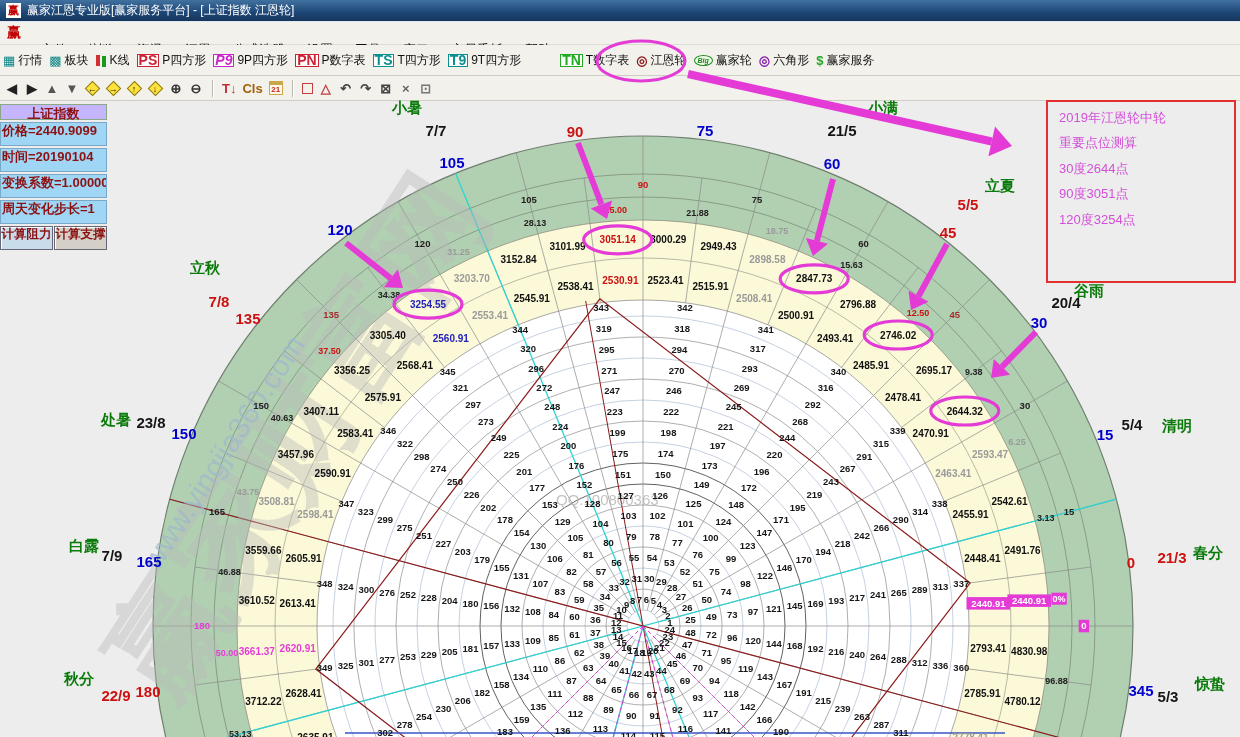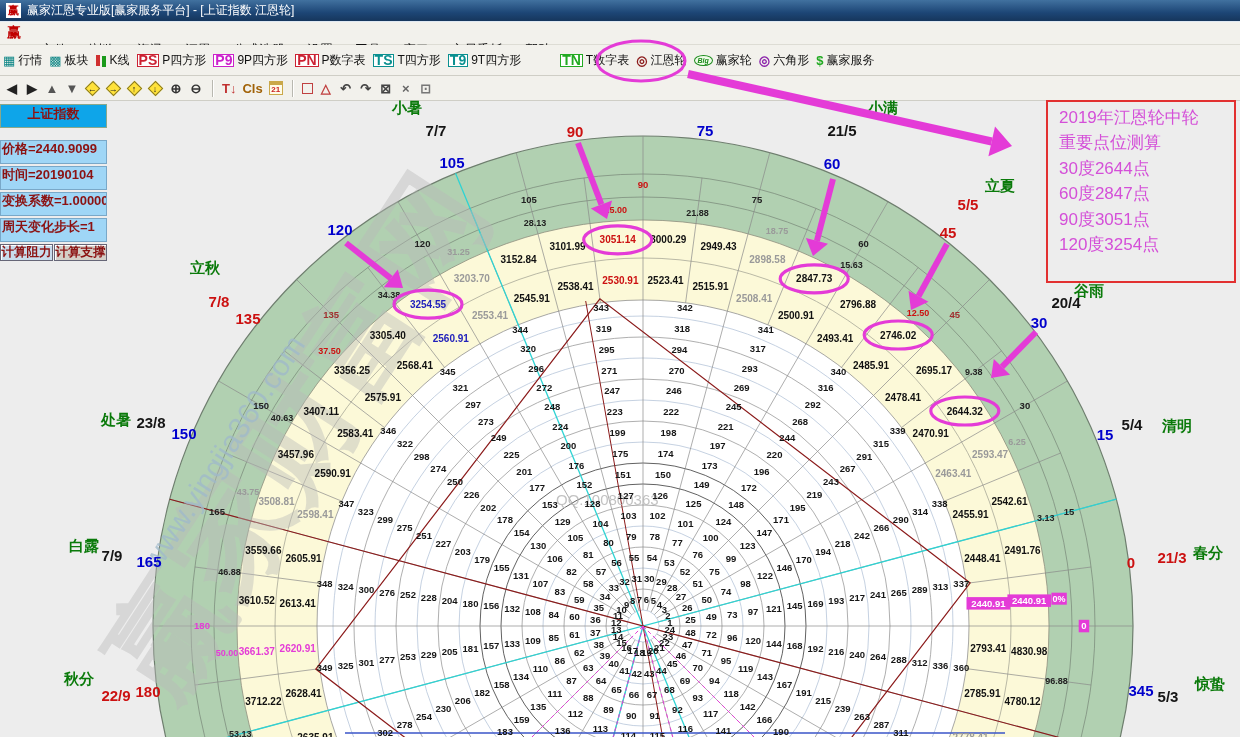--- a/index.html
+++ b/index.html
@@ -34,29 +34,29 @@
     display:inline-flex; align-items:center; justify-content:center; margin:0 2px; }
   .dia span { transform:rotate(-45deg); font-size:9px; color:#222; font-weight:bold; }
   .cal { width:14px; height:14px; border:1px solid #caa84a; border-top:4px solid #caa84a; background:#fffbe8;
     color:#cc2222; font-size:8px; font-weight:bold; display:inline-flex; align-items:center; justify-content:center; }
   .sqr { width:11px; height:11px; border:1px solid #c04040; display:inline-block; }
   .main { position:absolute; left:0; top:101px; width:1240px; height:636px; background:#ededed; }
   #wheel-svg { position:absolute; left:0; top:0; width:1240px; height:737px; z-index:5; pointer-events:none;
     font-family:"Liberation Sans",sans-serif; }
   .info-panel { position:absolute; left:0; top:104px; width:107px; z-index:8; font-size:13px;
     font-weight:bold; color:#8b1212; }
-  .ip-title { background:#0ea5e9; border:1px solid #8aa88a; text-align:center; height:24px; line-height:17px; margin-bottom:12px; }
+  .ip-title { background:#c4b5fd; border:1px solid #8aa88a; text-align:center; height:16px; line-height:17px; margin-bottom:2px; }
   .ip-row { background:#9fd6f6; border:1px solid #79a8c8; height:24px; line-height:16px; white-space:nowrap;
     overflow:hidden; margin-bottom:2px; padding-left:1px; }
   .ip-btns { display:flex; gap:1px; }
-  .ip-btn { flex:1; height:17px; line-height:15px; text-align:center; font-size:12.5px;
+  .ip-btn { flex:1; height:24px; line-height:15px; text-align:center; font-size:12.5px;
     border:1px solid #667; background:#c8dcec; box-shadow:inset 1px 1px 0 #fff; }
   .ip-btn.alt { background:#d4d0c8; }
   .red-note { position:absolute; left:1046px; top:100px; width:190px; height:183px; z-index:9;
-    border:2px solid #e23030; color:#d44fd8; font-size:17px; line-height:25.4px; padding:3px 0 0 11px;
+    border:2px solid #e23030; color:#d44fd8; font-size:13px; line-height:25.4px; padding:3px 0 0 11px;
     white-space:nowrap; }
 </style>
 </head>
 <body>
 
 <div class="titlebar">
   <span class="app-icon">赢</span>
   <span>赢家江恩专业版[赢家服务平台] - [上证指数 江恩轮]</span>
 </div>
 
@@ -87,21 +87,21 @@
     </span>
     <span class="tbtn">
       <span class="icon-kline"></span>
       <span>K线</span>
     </span>
     <span class="tbtn">
       <span class="badge" style="color: rgb(204, 34, 51);">PS</span>
       <span>P四方形</span>
     </span>
     <span class="tbtn">
-      <span class="badge" style="color: rgb(204, 34, 204);">P9</span>
+      <span class="badge" style="color: rgb(204, 34, 204); font-style: italic;">P9</span>
       <span>9P四方形</span>
     </span>
     <span class="tbtn">
       <span class="badge" style="color: rgb(204, 34, 51); text-align: right;">PN</span>
       <span>P数字表</span>
     </span>
     <span class="tbtn">
       <span class="badge" style="color: rgb(10, 144, 144);">TS</span>
       <span>T四方形</span>
     </span>
@@ -177,21 +177,20 @@
   <div class="ip-btns">
     <span class="ip-btn">计算阻力</span>
     <span class="ip-btn alt">计算支撑</span>
   </div>
 </div>
 
 <div class="red-note">
     <div>2019年江恩轮中轮</div>
     <div>重要点位测算</div>
     <div>30度2644点</div>
-    <div>60度2847点</div>
     <div>90度3051点</div>
     <div>120度3254点</div>
   </div>
 
 <svg id="wheel-svg" viewBox="0 0 1240 737">
     <circle cx="643" cy="626" r="490" fill="#b1d0b1" stroke="#6e7e6e" stroke-width="1.2"></circle>
     <circle cx="643" cy="626" r="452" fill="none" stroke="#7e8e7e" stroke-width="0.8"></circle>
     <circle cx="643" cy="626" r="429" fill="none" stroke="#7e8e7e" stroke-width="0.8"></circle>
     <circle cx="643" cy="626" r="406" fill="#fcf9d8" stroke="#8e8e7e" stroke-width="0.8"></circle>
     <circle cx="643" cy="626" r="368" fill="none" stroke="#a8a898" stroke-width="0.8"></circle>

